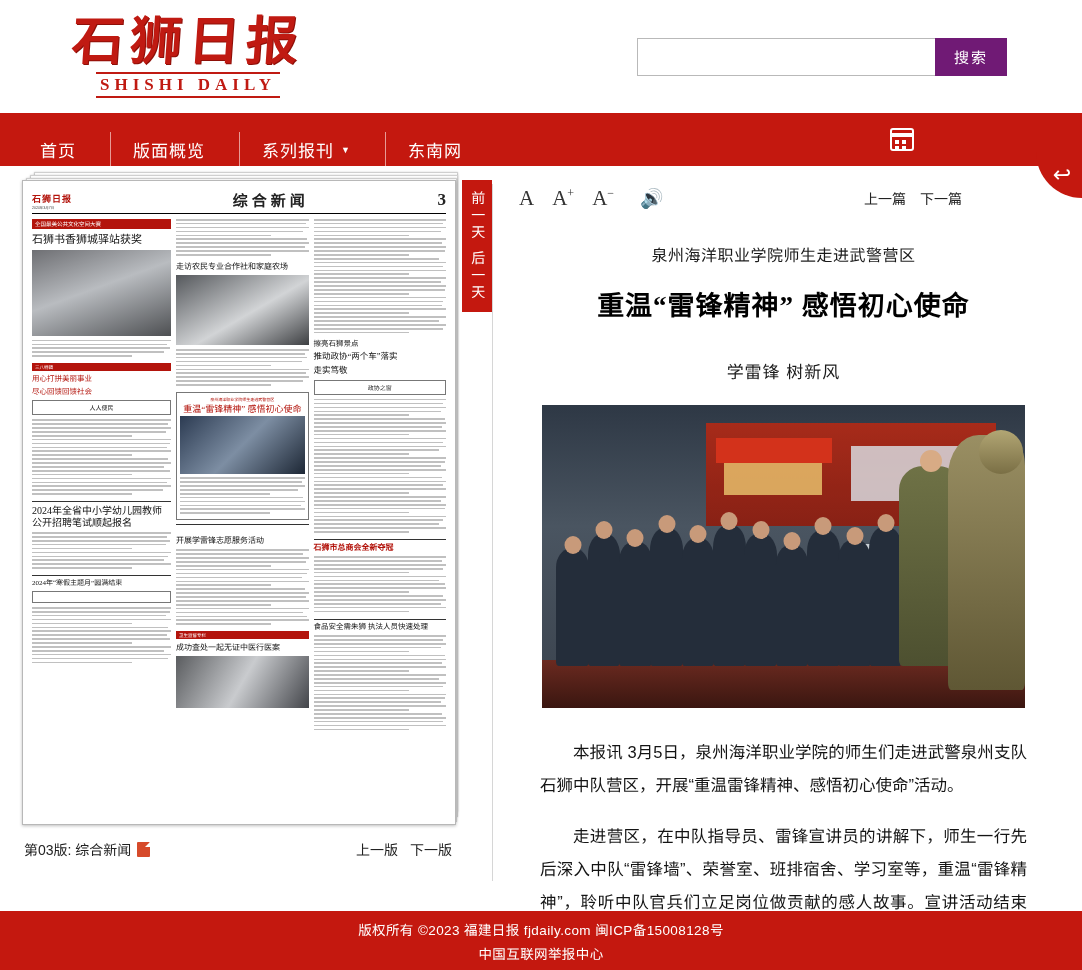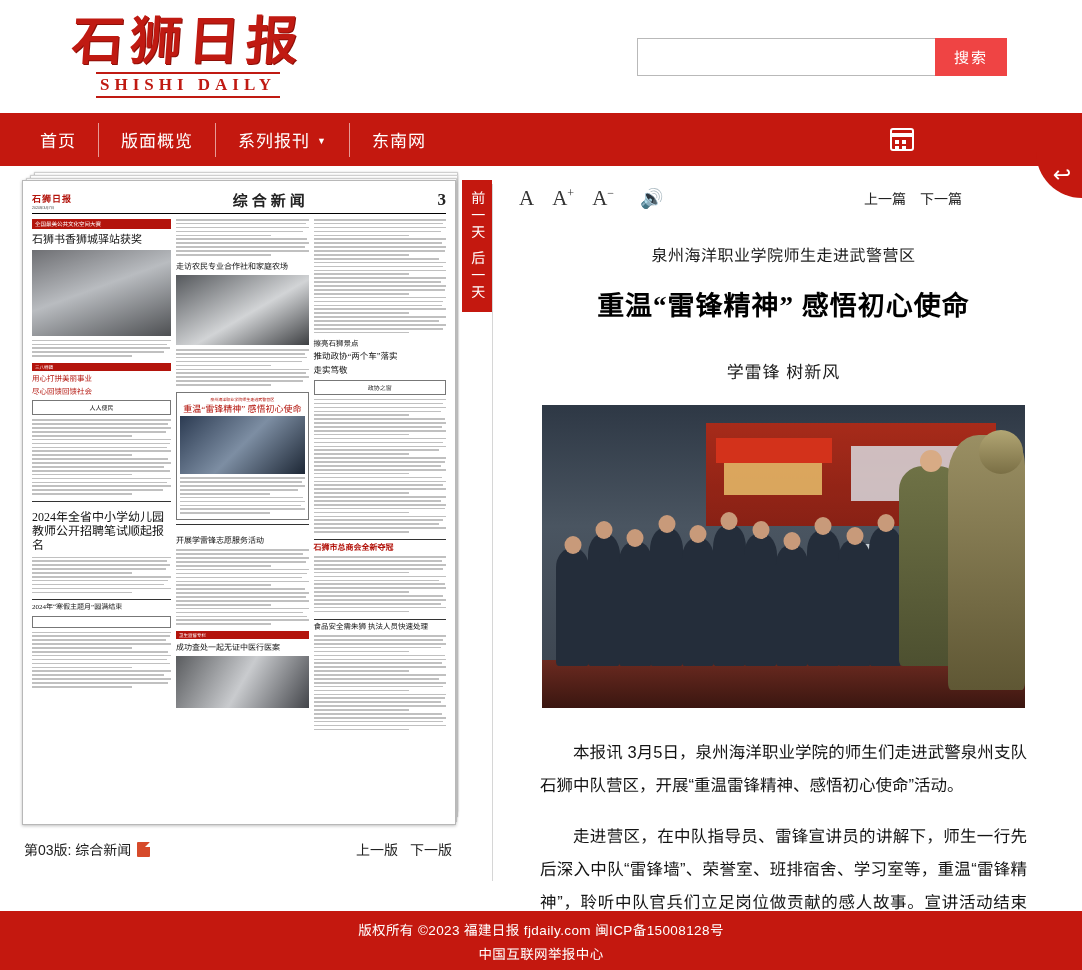--- a/index.html
+++ b/index.html
@@ -56,38 +56,38 @@
     width: 298px; height: 38px;
     border: 1px solid #b9b9b9;
     border-right: none;
     padding: 0 10px;
     font-size: 14px;
     outline: none;
     background: #fff;
   }
   .search-btn {
     width: 72px; height: 38px;
-    background: #ef4444;
+    background: #701a75;
     color: #fff;
     border: none;
     font-size: 15px;
     font-family: "Liberation Sans", sans-serif;
     cursor: pointer;
     letter-spacing: 2px;
   }
   
   .nav {
     height: 53px;
     background: #c4180f;
     display: flex;
     align-items: center;
     color: #fff;
     padding-left: 18px;
   }
-  .nav-items { display: flex; align-items: center; height: 100%; }
+  .nav-items { display: flex; align-items: flex-end; height: 100%; gap: 12px; }
   .nav-item {
     position: relative;
     padding: 0 22px;
     height: 34px;
     display: flex;
     align-items: center;
     font-size: 17px;
     color: #fff;
     cursor: pointer;
     letter-spacing: 1px;
@@ -470,21 +470,21 @@
                   <i style="width:100%"></i>
                   <i style="width:95%"></i>
                   <i style="width:99%"></i>
                   <i></i>
                 <i style="width:100%"></i>
                   <i style="width:97%"></i>
                   <i style="width:100%"></i>
                   <i style="width:94%"></i>
                   <i></i>
               </div>
-              <div class="np-headline" style="font-size:12px;border-top:.8px solid #333;padding-top:9px">2024年全省中小学幼儿园教师公开招聘笔试顺起报名</div>
+              <div class="np-headline" style="font-size:10px;border-top:.8px solid #333;padding-top:3px">2024年全省中小学幼儿园教师公开招聘笔试顺起报名</div>
               <div class="lines">
                 <i style="width:100%"></i>
                   <i style="width:97%"></i>
                   <i style="width:99%"></i>
                   <i style="width:96%"></i>
                   <i></i>
                 <i style="width:100%"></i>
                   <i style="width:98%"></i>
                   <i style="width:95%"></i>
                   <i style="width:100%"></i>

